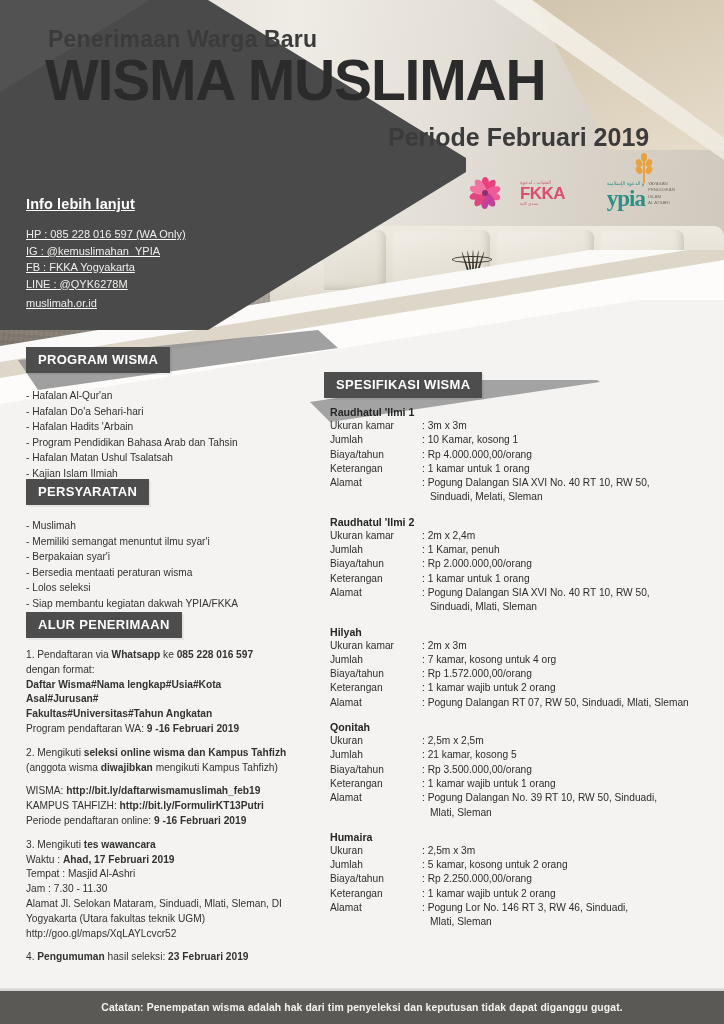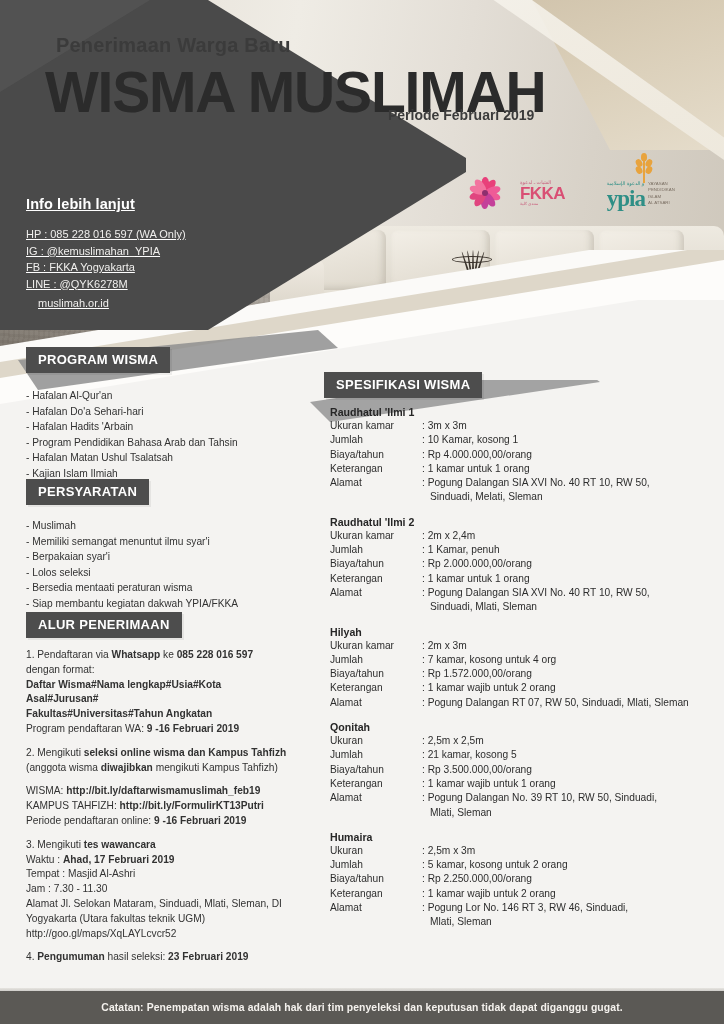--- a/index.html
+++ b/index.html
@@ -142,29 +142,29 @@
   }
   .info-title{
     font-size:14.5px;font-weight:bold;letter-spacing:.1px;margin:0 0 14px 0;
   }
   .info-lines{font-size:11px;line-height:16.5px;color:#f0efed;font-weight:400;}
   .info-lines div{white-space:nowrap;}
 
   
   .hdr{position:absolute;left:48px;top:26px;z-index:7;}
   .hdr-sub{
-    font-size:20px;font-weight:bold;color:#3b3b3b;letter-spacing:.2px;margin:8px;
+    font-size:23px;font-weight:bold;color:#3b3b3b;letter-spacing:.2px;margin:0;
   }
   .hdr-main{
     font-size:57px;font-weight:bold;color:#2b2b2b;letter-spacing:-1.2px;
     margin:-2px 0 0 -3px;line-height:1.04;
   }
   .hdr-per{
-    position:absolute;left:388px;top:107px;z-index:7;
-    font-size:14px;font-weight:bold;color:#3b3b3b;
+    position:absolute;left:388px;top:123px;z-index:7;
+    font-size:25px;font-weight:bold;color:#3b3b3b;
   }
 
   
   .logos{position:absolute;left:468px;top:176px;z-index:7;display:flex;align-items:flex-end;gap:42px;}
   .logo-fkka{position:relative;display:flex;align-items:center;gap:18px;}
   .flower{position:relative;width:34px;height:34px;}
   .petal{
     position:absolute;left:50%;top:50%;width:7.5px;height:16px;border-radius:50%;
     transform-origin:50% 100%;
   }
@@ -311,21 +311,21 @@
   <div class="darkwedge"></div>
   <div class="darkwedge2"></div>
 
   <div class="info-block">
     <p class="info-title">Info lebih lanjut</p>
     <div class="info-lines">
       <div>HP : 085 228 016 597 (WA Only)</div>
       <div>IG : @kemuslimahan_YPIA</div>
       <div>FB : FKKA Yogyakarta</div>
       <div>LINE : @QYK6278M</div>
-      <div style="margin-top:3px;margin-left:12px;">muslimah.or.id</div>
+      <div style="margin-top:3px;">muslimah.or.id</div>
     </div>
   </div>
 
   <div class="hdr">
     <p class="hdr-sub">Penerimaan Warga Baru</p>
     <h1 class="hdr-main">WISMA MUSLIMAH</h1>
   </div>
   <div class="hdr-per">Periode Februari 2019</div>
 
   <div class="logos">
@@ -378,22 +378,22 @@
       <div>- Kajian Islam Ilmiah</div>
     </div>
   </div>
 
   <div class="sect-head" style="left:26px;top:479px;">PERSYARATAN</div>
   <div class="lcol" style="top:518px;">
     <div class="bullets">
       <div>- Muslimah</div>
       <div>- Memiliki semangat menuntut ilmu syar'i</div>
       <div>- Berpakaian syar'i</div>
+      <div>- Bersedia mentaati peraturan wisma</div>
       <div>- Lolos seleksi</div>
-      <div>- Bersedia mentaati peraturan wisma</div>
       <div>- Siap membantu kegiatan dakwah YPIA/FKKA</div>
     </div>
   </div>
 
   <div class="sect-head" style="left:26px;top:612px;">ALUR PENERIMAAN</div>
   <div class="lcol alur" style="top:648px;">
 
     <p>
       <span class="nw"><span>1. Pendaftaran via </span><b>Whatsapp</b><span> ke </span><b>085 228 016 597</b></span><br>
       <span>dengan format:</span><br>

